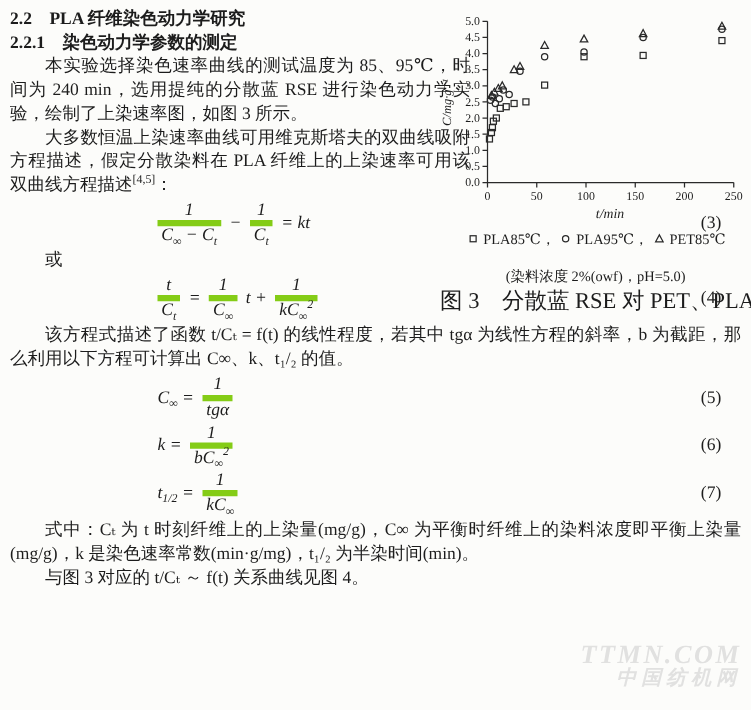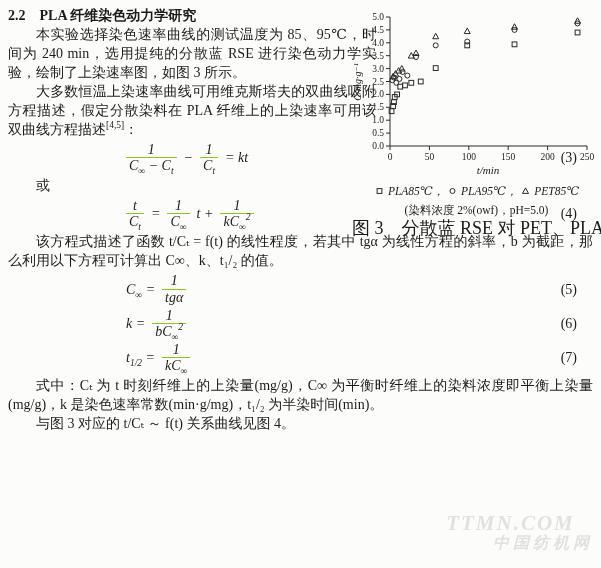--- a/index.html
+++ b/index.html
@@ -14,45 +14,46 @@
   p{margin:0;}
   .para{text-indent:2em;text-align:justify;}
   .col-text{width:368px;}
   .full{width:585px;}
   
   .eq-row{display:flex;align-items:center;padding-left:118px;margin:3px 0;}
   .eq-body{display:inline-flex;align-items:center;gap:7px;font-style:italic;}
   .eq-num{margin-left:auto;padding-right:16px;font-style:normal;}
   .frac{display:inline-block;text-align:center;line-height:1.08;vertical-align:middle;}
   .frac .fn{display:block;padding:0 3px;}
-  .frac .fd{display:block;border-top:1px solid #84cc16;padding:0 3px;}
+  .frac .fd{display:block;border-top:5px solid #84cc16;padding:0 3px;}
   sub,sup{font-size:0.68em;line-height:0;}
   sup.ref{font-style:normal;}
   
   .figure{position:absolute;left:352px;top:10px;width:249px;text-align:center;}
   svg text{font-family:"Liberation Serif","DejaVu Serif",serif;fill:#1c1c1c;}
-  .legend{margin-top:1px;font-size:11.5px;line-height:15px;white-space:nowrap;font-style:italic;}
+  .legend{margin-top:1px;font-size:11.5px;line-height:15px;white-space:nowrap;}
   .legend .mk{display:inline-block;vertical-align:-1px;margin-right:3px;}
-  .fig-note{font-size:11.5px;line-height:16px;margin-top:3px;}
+  .fig-note{font-size:11.5px;line-height:16px;margin-top:14px;}
   .fig-caption{font-size:18px;line-height:17px;margin-top:2px;white-space:nowrap;}
   
   .watermark{
     position:absolute;left:428px;top:512px;width:165px;text-align:center;
     color:#d8d8d8;opacity:0.75;font-weight:bold;font-style:italic;pointer-events:none;
   }
-  .watermark .w1{font-size:21px;line-height:22px;letter-spacing:2px;}
+  .watermark .w1{font-size:21px;line-height:22px;letter-spacing:2px;text-align:right;}
   .watermark .w2{font-size:16px;line-height:18px;letter-spacing:4px;text-align:right;}
 </style>
 </head>
 <body>
 
 <div class="page">
 
   <div class="col-text">
     <h3>2.2　PLA 纤维染色动力学研究</h3>
+    <h3>2.2.1　染色动力学参数的测定</h3>
     <p class="para">本实验选择染色速率曲线的测试温度为 85、95℃，时间为 240 min，选用提纯的分散蓝 RSE 进行染色动力学实验，绘制了上染速率图，如图 3 所示。</p>
     <p class="para"><span>大多数恒温上染速率曲线可用维克斯塔夫的双曲线吸附方程描述，假定分散染料在 PLA 纤维上的上染速率可用该双曲线方程描述</span><sup class="ref">[4,5]</sup><span>：</span></p>
   </div>
 
   <div class="full">
     <div class="eq-row">
         <span class="eq-body">
           <span class="frac">
             <span class="fn">1</span>
             <span class="fd">C<sub>∞</sub> − C<sub>t</sub></span>

